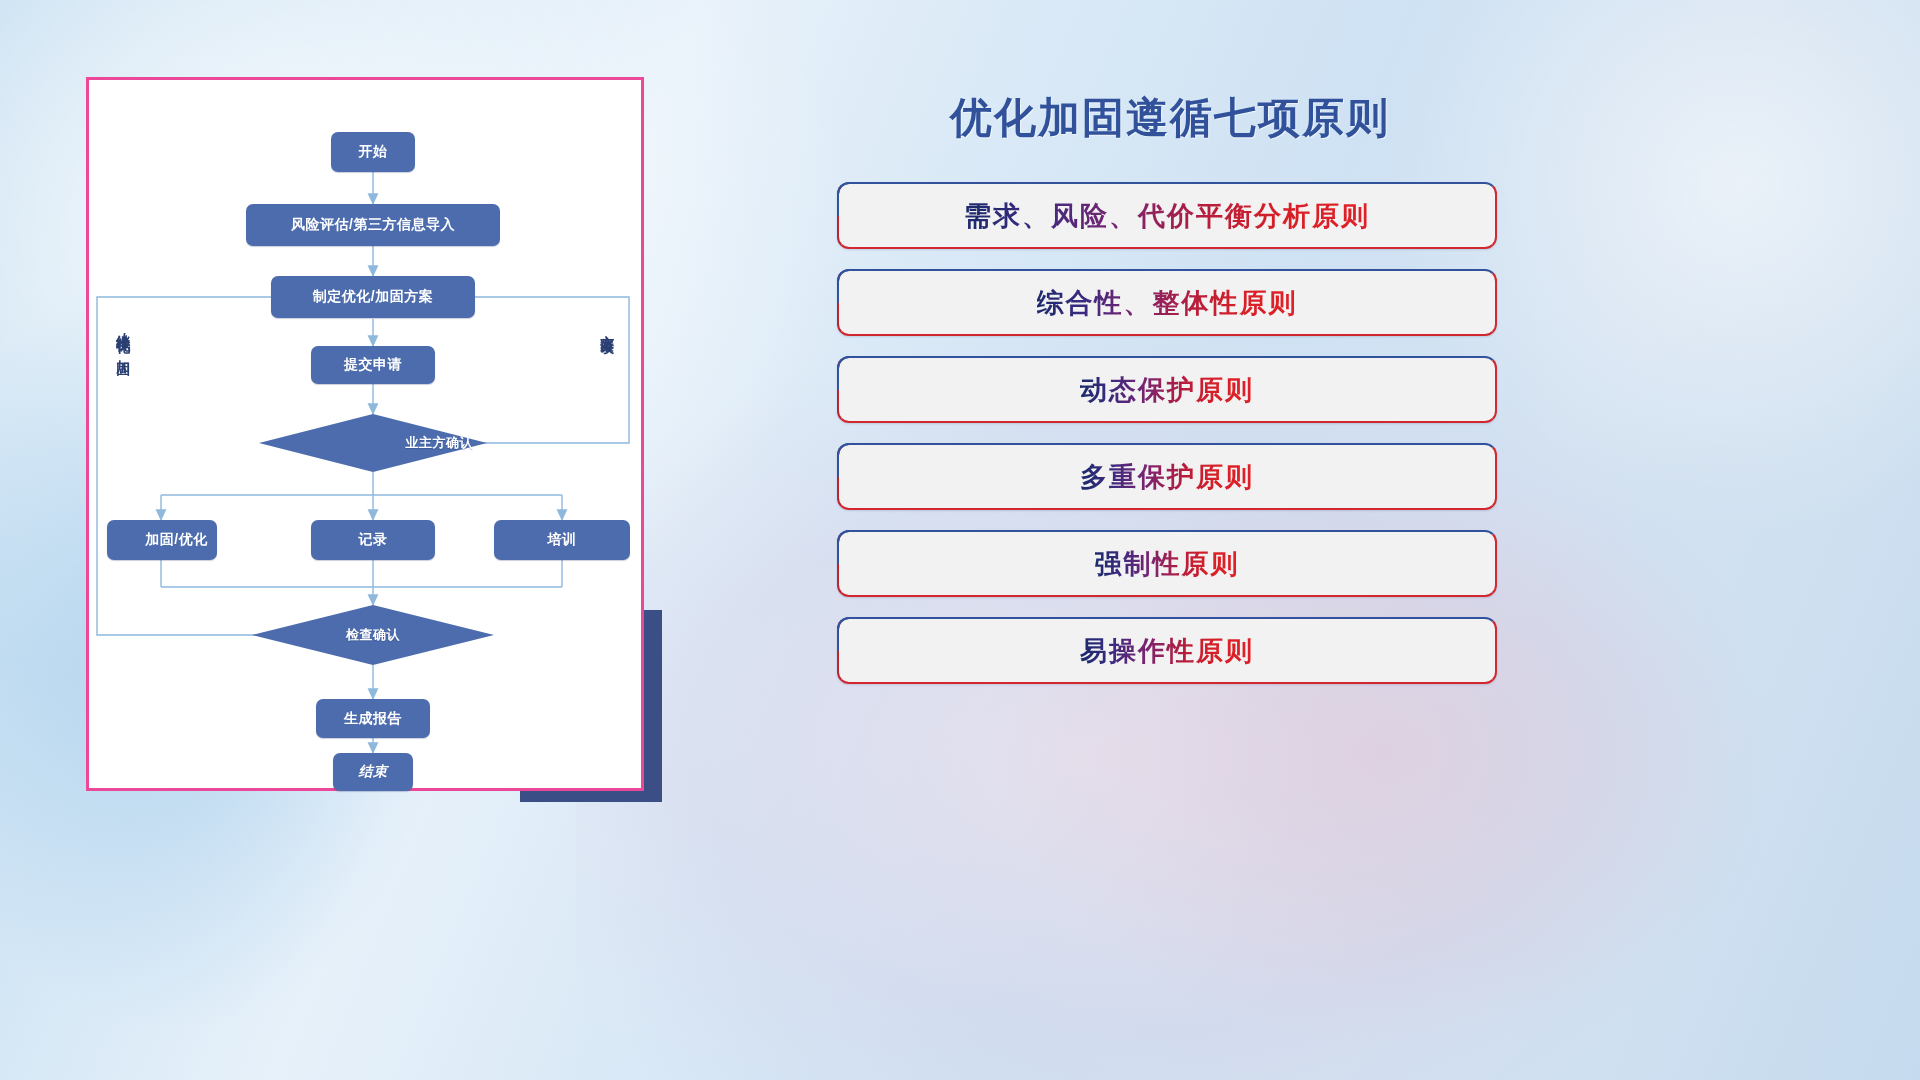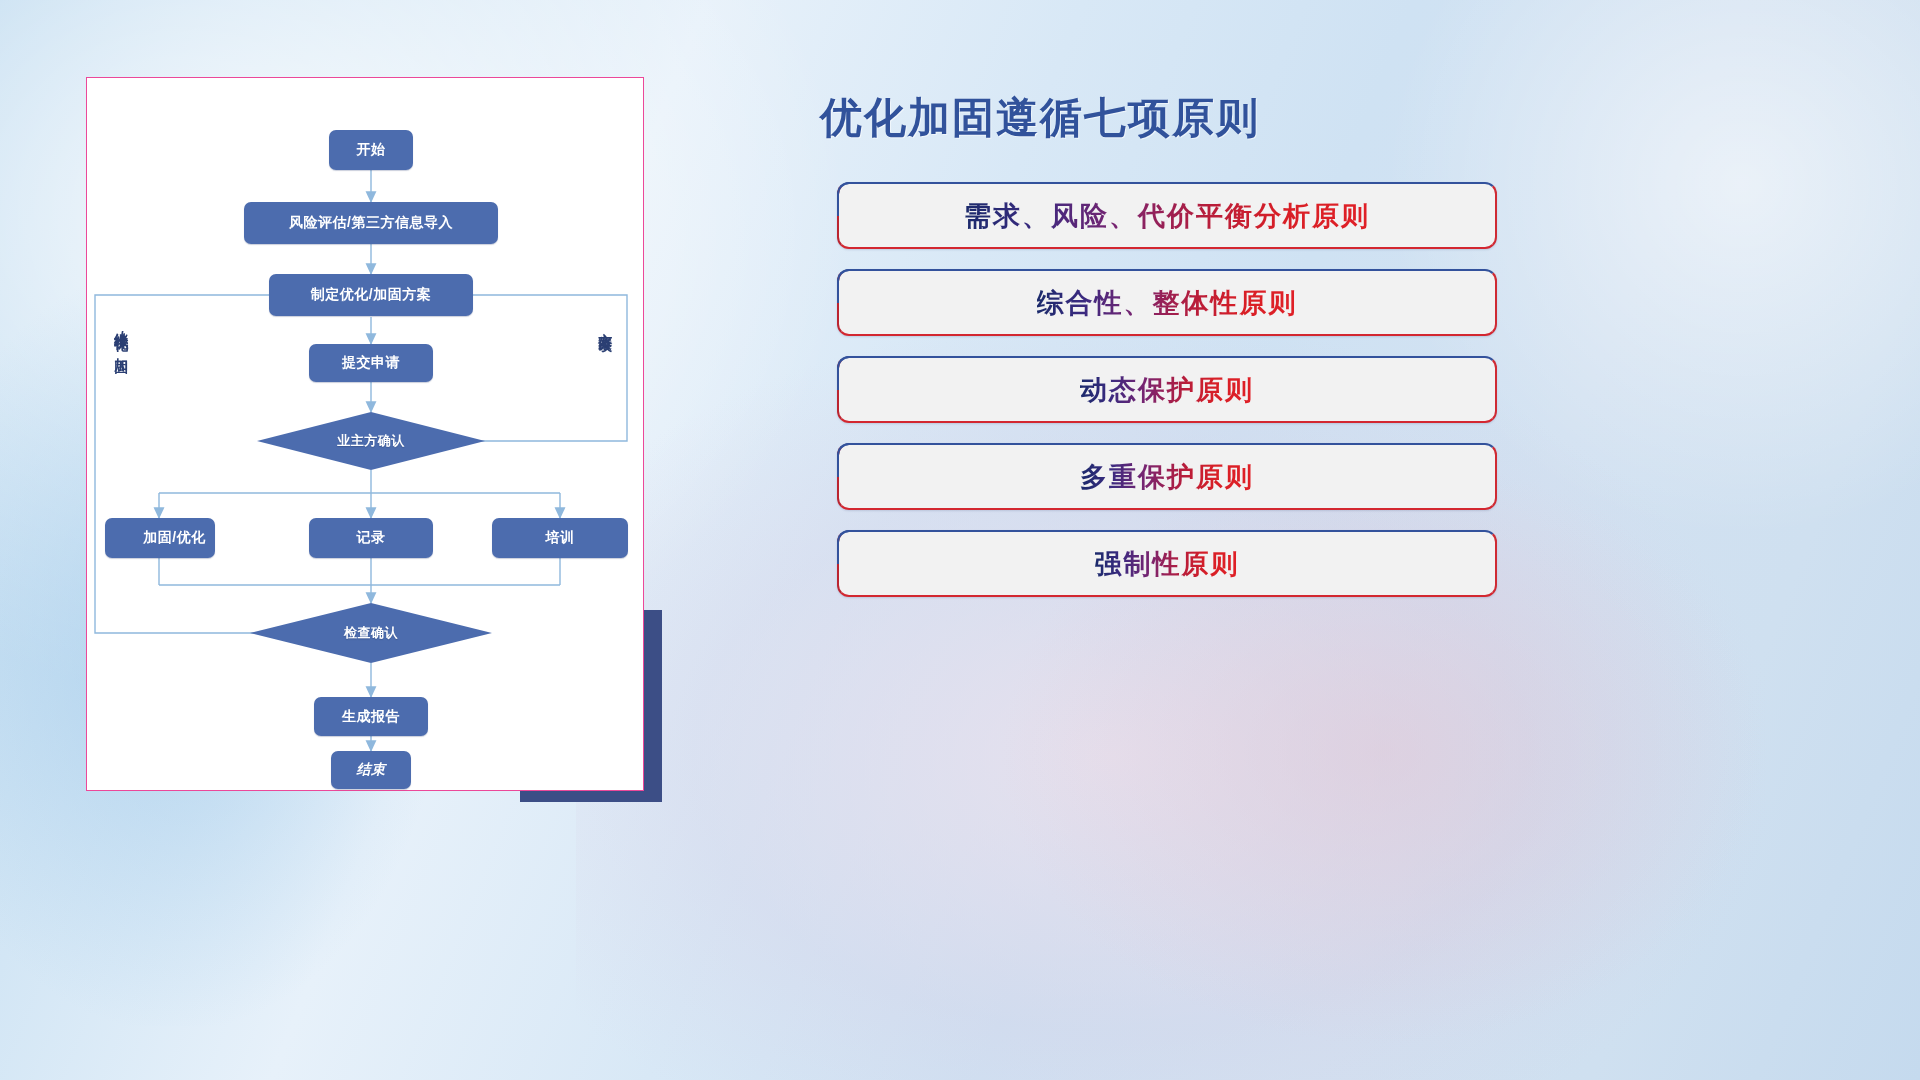--- a/index.html
+++ b/index.html
@@ -40,21 +40,21 @@
     background: radial-gradient(ellipse at 55% 45%, rgba(255,255,255,.55) 0%, rgba(255,255,255,0) 70%);
   }
 
   
   #flow-shadow {
     position: absolute; left: 520px; top: 610px; width: 142px; height: 192px;
     background: #3c4e86; z-index: 1;
   }
   #flow-card {
     position: absolute; left: 86px; top: 77px; width: 558px; height: 714px;
-    background: #ffffff; border: 1px solid #ec4899; z-index: 2;
+    background: #ffffff; border: 3px solid #ec4899; z-index: 2;
   }
   #flow-canvas { position: absolute; inset: 0; }
   #flow-canvas svg { position: absolute; left: 0; top: 0; }
 
   .node {
     position: absolute;
     background: #4c6cae;
     color: #fff;
     border-radius: 7px;
     display: flex; align-items: center; justify-content: center;
@@ -78,21 +78,21 @@
     display: flex; align-items: center; justify-content: center;
     text-shadow: 0 1px 1px rgba(35,55,100,.35);
   }
 
   
   #right-panel {
     position: absolute; left: 820px; top: 70px; width: 1060px; height: 960px; z-index: 3;
   }
   #panel-title {
     position: absolute; left: 0; top: 20px; width: 700px;
-    text-align: left;
+    text-align: center;
     font-size: 42px; font-weight: 700; letter-spacing: 2px;
     color: #31529b;
     text-shadow: 1px 1px 0 rgba(255,255,255,.55);
   }
   #pill-list { position: absolute; left: 17px; top: 112px; width: 660px; }
   .pill {
     position: relative;
     height: 67px;
     margin-bottom: 20px;
     border-radius: 12px;
@@ -189,21 +189,21 @@
   </div>
 
   <div class="node" style="left:182px; top:196px; width:204px; height:42px;">
     <span>制定优化/加固方案</span>
   </div>
 
   <div class="node" style="left:222px; top:266px; width:124px; height:38px;">
     <span>提交申请</span>
   </div>
 
-  <div class="diamond-label" style="left:184px; top:351px; width:200px; height:24px;">
+  <div class="diamond-label" style="left:184px; top:351px; width:200px; height:24px;justify-content:flex-end;">
     <span>业主方确认</span>
   </div>
 
   <div class="node" style="left:18px; top:440px; width:110px; height:40px;padding-left:29px;">
     <span>加固/优化</span>
   </div>
 
   <div class="node" style="left:222px; top:440px; width:124px; height:40px;">
     <span>记录</span>
   </div>
@@ -249,15 +249,18 @@
 
     <div class="pill">
       <span class="pill-text">多重保护原则</span>
     </div>
 
 
     <div class="pill">
       <span class="pill-text">强制性原则</span>
     </div>
 
+    <div class="pill">
+      <span class="pill-text">易操作性原则</span>
+    </div>
 
   </div>
 </div>
 
 </body></html>

